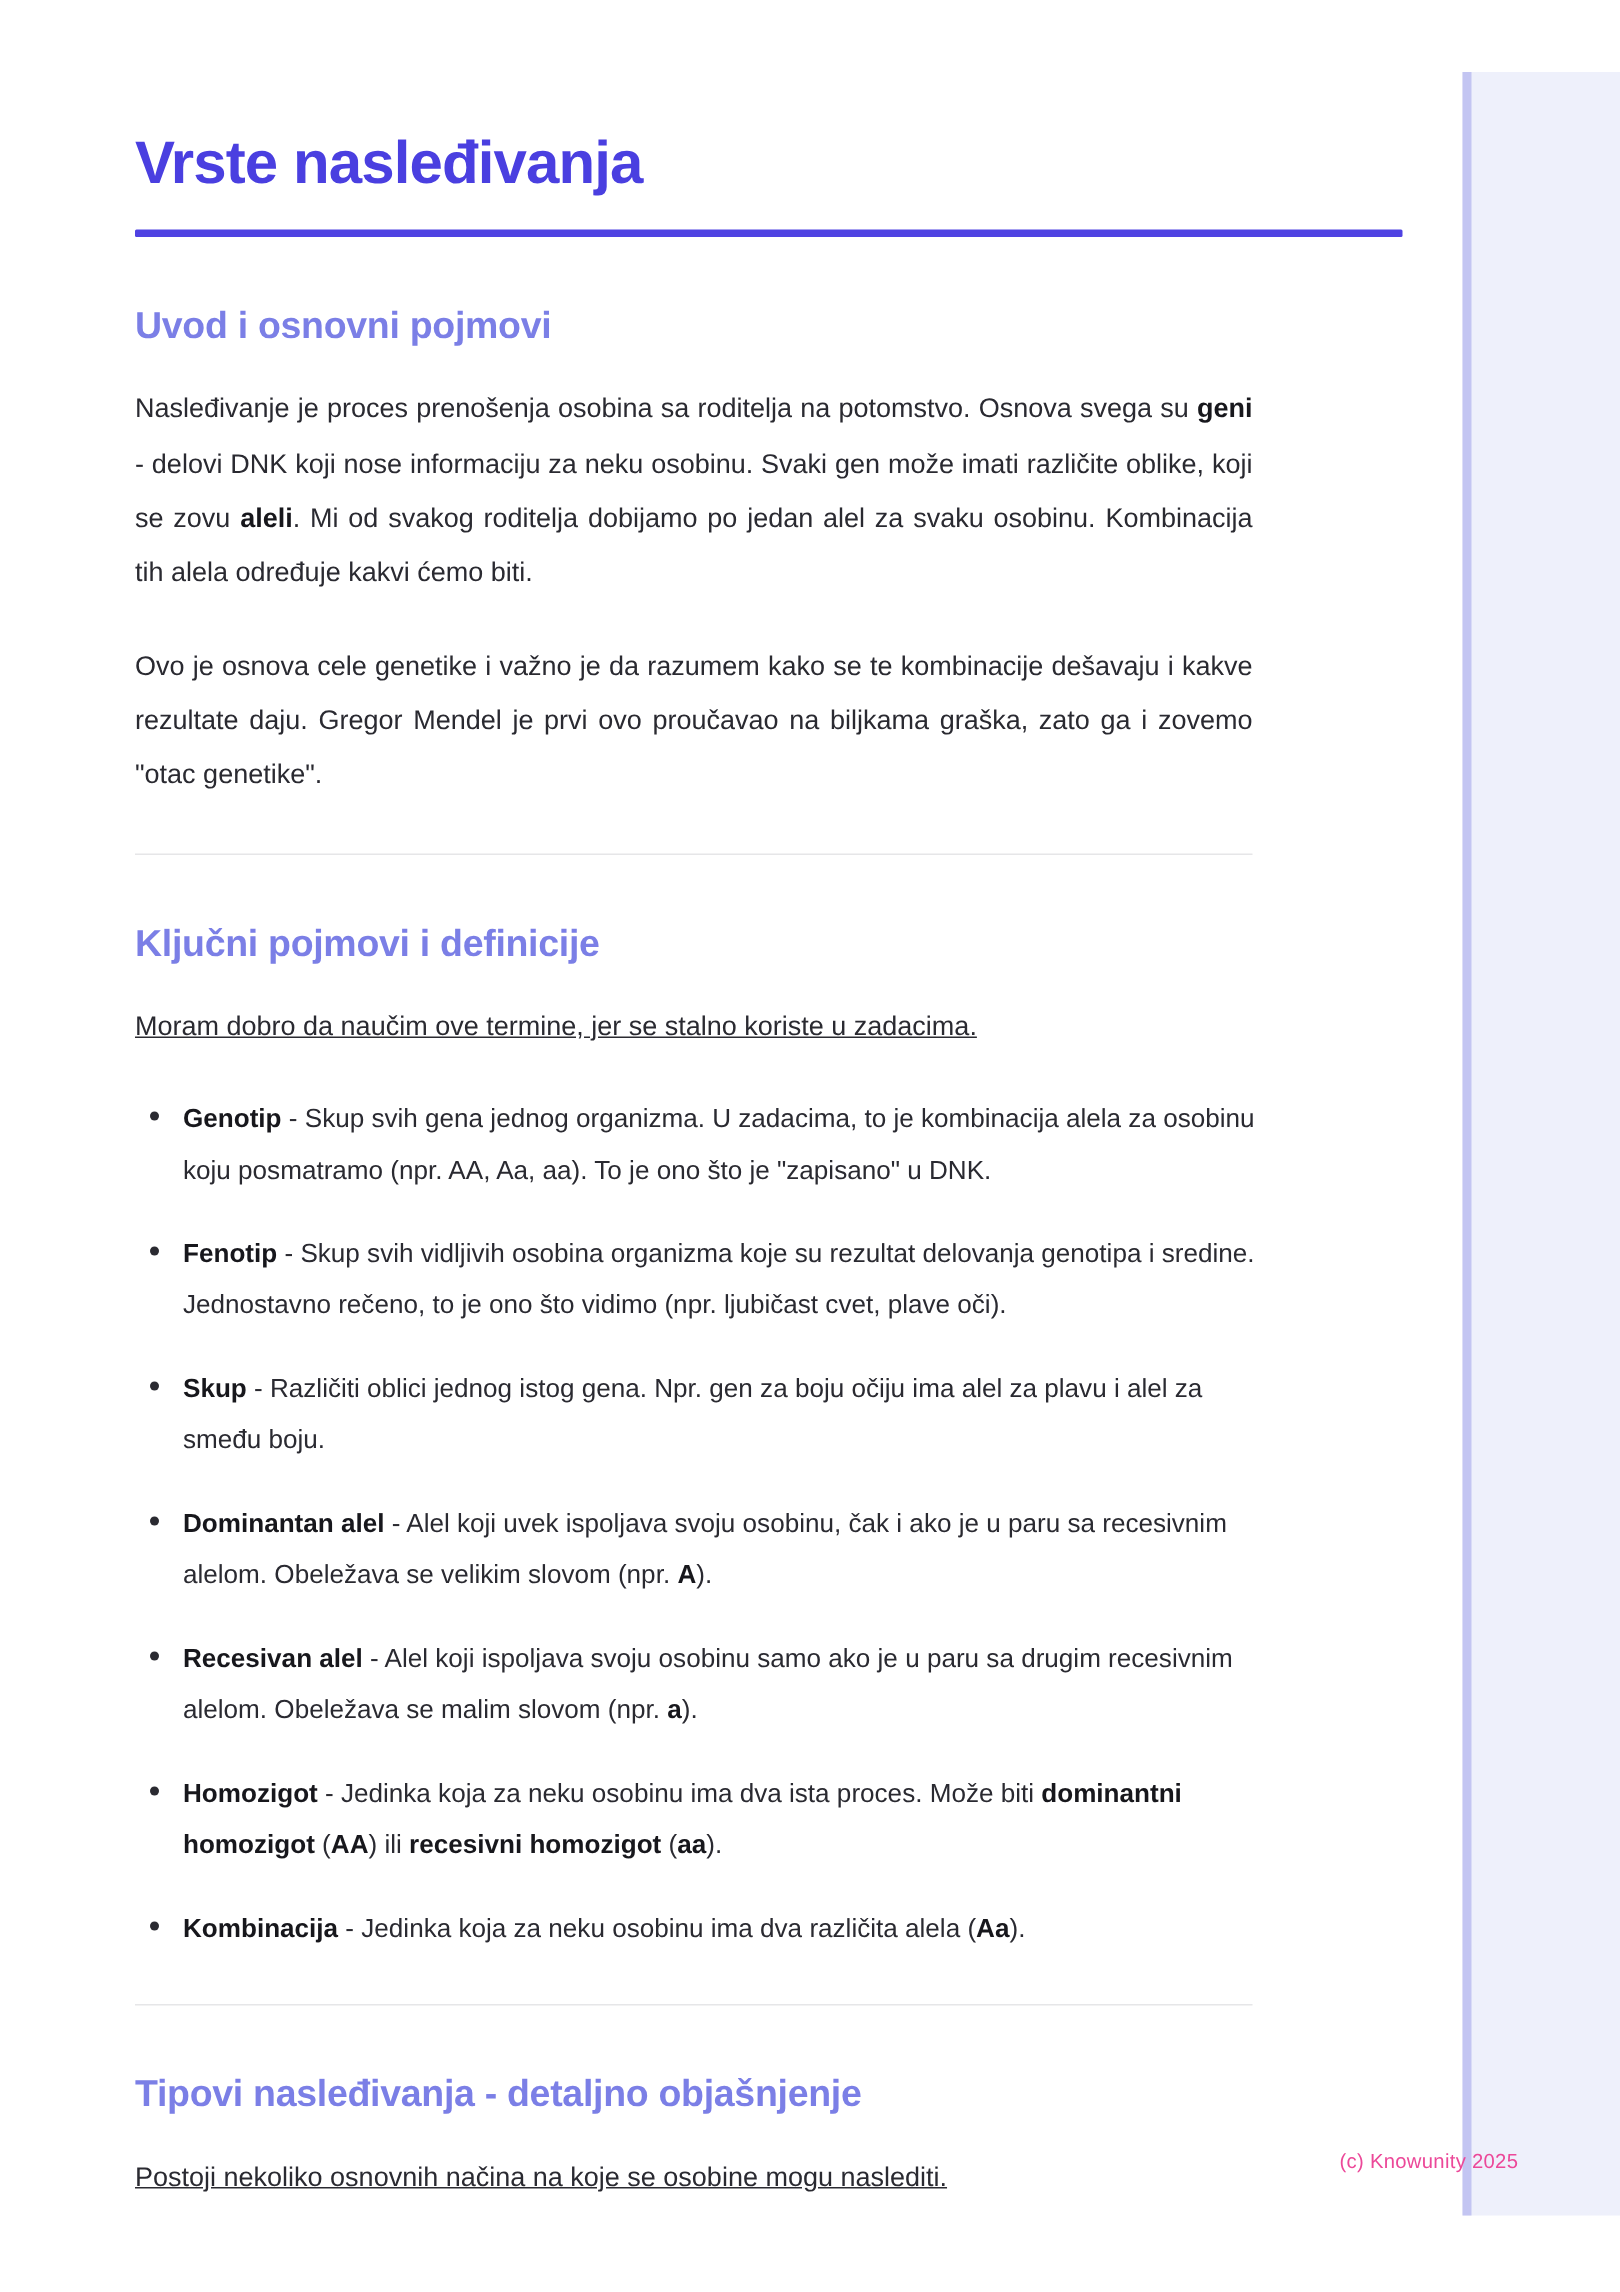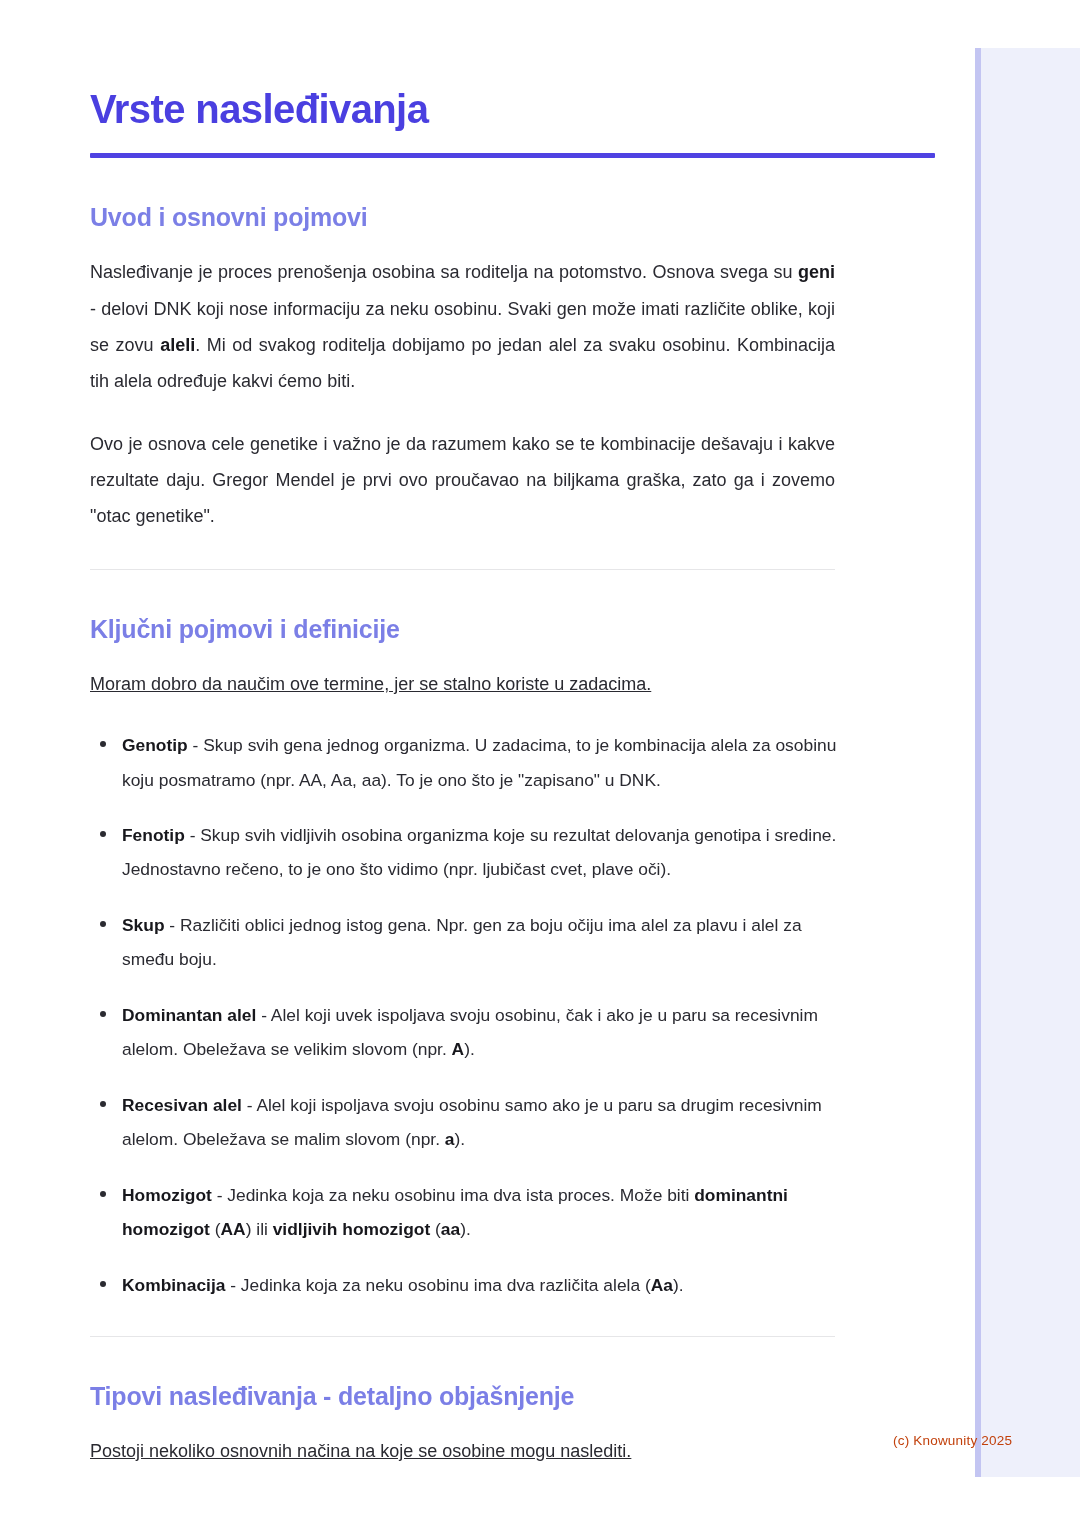--- a/index.html
+++ b/index.html
@@ -126,21 +126,21 @@
     background: #2a2a31;
   }
 
   
   .watermark {
     position: absolute;
     left: 893px;
     top: 1434px;
     font-size: 13.5px;
     line-height: 1;
-    color: #c2410c;
+    color: #ec4899;
     letter-spacing: 0.2px;
     white-space: nowrap;
   }
 </style>
 </head>
 <body>
 
 <div class="side-panel"></div>
 
 <div class="page">
@@ -179,21 +179,21 @@
 
       <li class="list-item">
         <span class="bullet"></span><b>Dominantan alel</b><span> - Alel koji uvek ispoljava svoju osobinu, čak i ako je u paru sa recesivnim alelom. Obeležava se velikim slovom (npr. </span><b>A</b><span>).</span>
       </li>
 
       <li class="list-item">
         <span class="bullet"></span><b>Recesivan alel</b><span> - Alel koji ispoljava svoju osobinu samo ako je u paru sa drugim recesivnim alelom. Obeležava se malim slovom (npr. </span><b>a</b><span>).</span>
       </li>
 
       <li class="list-item">
-        <span class="bullet"></span><b>Homozigot</b><span> - Jedinka koja za neku osobinu ima dva ista proces. Može biti </span><b>dominantni homozigot</b><span> (</span><b>AA</b><span>) ili </span><b>vidljivih homozigot</b><span> (</span><b>aa</b><span>).</span>
+        <span class="bullet"></span><b>Homozigot</b><span> - Jedinka koja za neku osobinu ima dva ista proces. Može biti </span><b>dominantni homozigot</b><span> (</span><b>AA</b><span>) ili </span><b>recesivni homozigot</b><span> (</span><b>aa</b><span>).</span>
       </li>
 
       <li class="list-item">
         <span class="bullet"></span><b>Kombinacija</b><span> - Jedinka koja za neku osobinu ima dva različita alela (</span><b>Aa</b><span>).</span>
       </li>
 
     </ul>
   </div>
 
   <div class="divider"></div>

